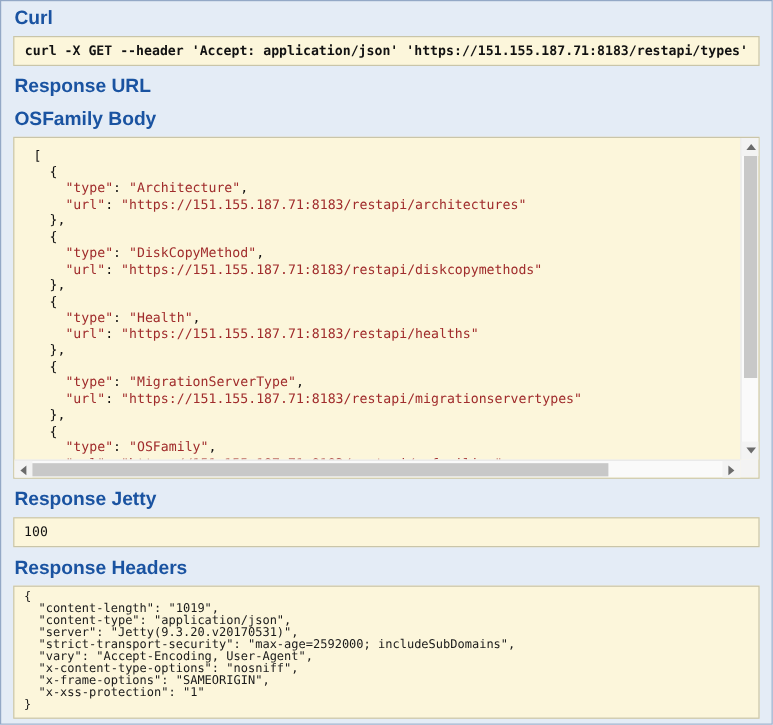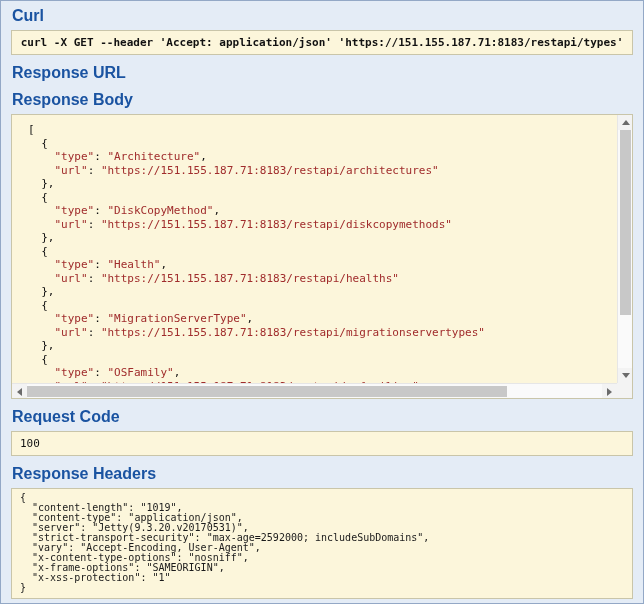--- a/index.html
+++ b/index.html
@@ -98,42 +98,42 @@
   <div class="section">
     <h4>Curl</h4>
     <div class="snippet curl-box">curl -X GET --header 'Accept: application/json' 'https://151.155.187.71:8183/restapi/types'</div>
   </div>
 
   <div class="section">
     <h4>Response URL</h4>
   </div>
 
   <div class="section">
-    <h4>Response Body</h4>
+    <h4>OSFamily Body</h4>
     <div class="snippet body-box">
       <div class="rb-content"><div class="code-line">[</div><div class="code-line">  {</div><div class="code-line">    <span class="str">"type"</span>: <span class="str">"Architecture"</span>,</div><div class="code-line">    <span class="str">"url"</span>: <span class="str">"https://151.155.187.71:8183/restapi/architectures"</span></div><div class="code-line">  },</div><div class="code-line">  {</div><div class="code-line">    <span class="str">"type"</span>: <span class="str">"DiskCopyMethod"</span>,</div><div class="code-line">    <span class="str">"url"</span>: <span class="str">"https://151.155.187.71:8183/restapi/diskcopymethods"</span></div><div class="code-line">  },</div><div class="code-line">  {</div><div class="code-line">    <span class="str">"type"</span>: <span class="str">"Health"</span>,</div><div class="code-line">    <span class="str">"url"</span>: <span class="str">"https://151.155.187.71:8183/restapi/healths"</span></div><div class="code-line">  },</div><div class="code-line">  {</div><div class="code-line">    <span class="str">"type"</span>: <span class="str">"MigrationServerType"</span>,</div><div class="code-line">    <span class="str">"url"</span>: <span class="str">"https://151.155.187.71:8183/restapi/migrationservertypes"</span></div><div class="code-line">  },</div><div class="code-line">  {</div><div class="code-line">    <span class="str">"type"</span>: <span class="str">"OSFamily"</span>,</div><div class="code-line">    <span class="str">"url"</span>: <span class="str">"https://151.155.187.71:8183/restapi/osfamilies"</span></div></div>
 
       <div class="vscroll">
         <div class="sb-btn up"><i class="tri tri-up"></i></div>
         <div class="vthumb"></div>
         <div class="sb-btn down"><i class="tri tri-down"></i></div>
       </div>
 
       <div class="hscroll">
         <div class="sb-btn left"><i class="tri tri-left"></i></div>
         <div class="hthumb"></div>
         <div class="sb-btn right"><i class="tri tri-right"></i></div>
       </div>
 
       <div class="scroll-corner"></div>
     </div>
   </div>
 
   <div class="section">
-    <h4>Request Code</h4>
+    <h4>Response Jetty</h4>
     <div class="snippet">100</div>
   </div>
 
   <div class="section">
     <h4>Response Headers</h4>
     <div class="snippet headers-box"><div class="code-line">{</div><div class="code-line">  "content-length": "1019",</div><div class="code-line">  "content-type": "application/json",</div><div class="code-line">  "server": "Jetty(9.3.20.v20170531)",</div><div class="code-line">  "strict-transport-security": "max-age=2592000; includeSubDomains",</div><div class="code-line">  "vary": "Accept-Encoding, User-Agent",</div><div class="code-line">  "x-content-type-options": "nosniff",</div><div class="code-line">  "x-frame-options": "SAMEORIGIN",</div><div class="code-line">  "x-xss-protection": "1"</div><div class="code-line">}</div></div>
   </div>
 
 </div>
 

